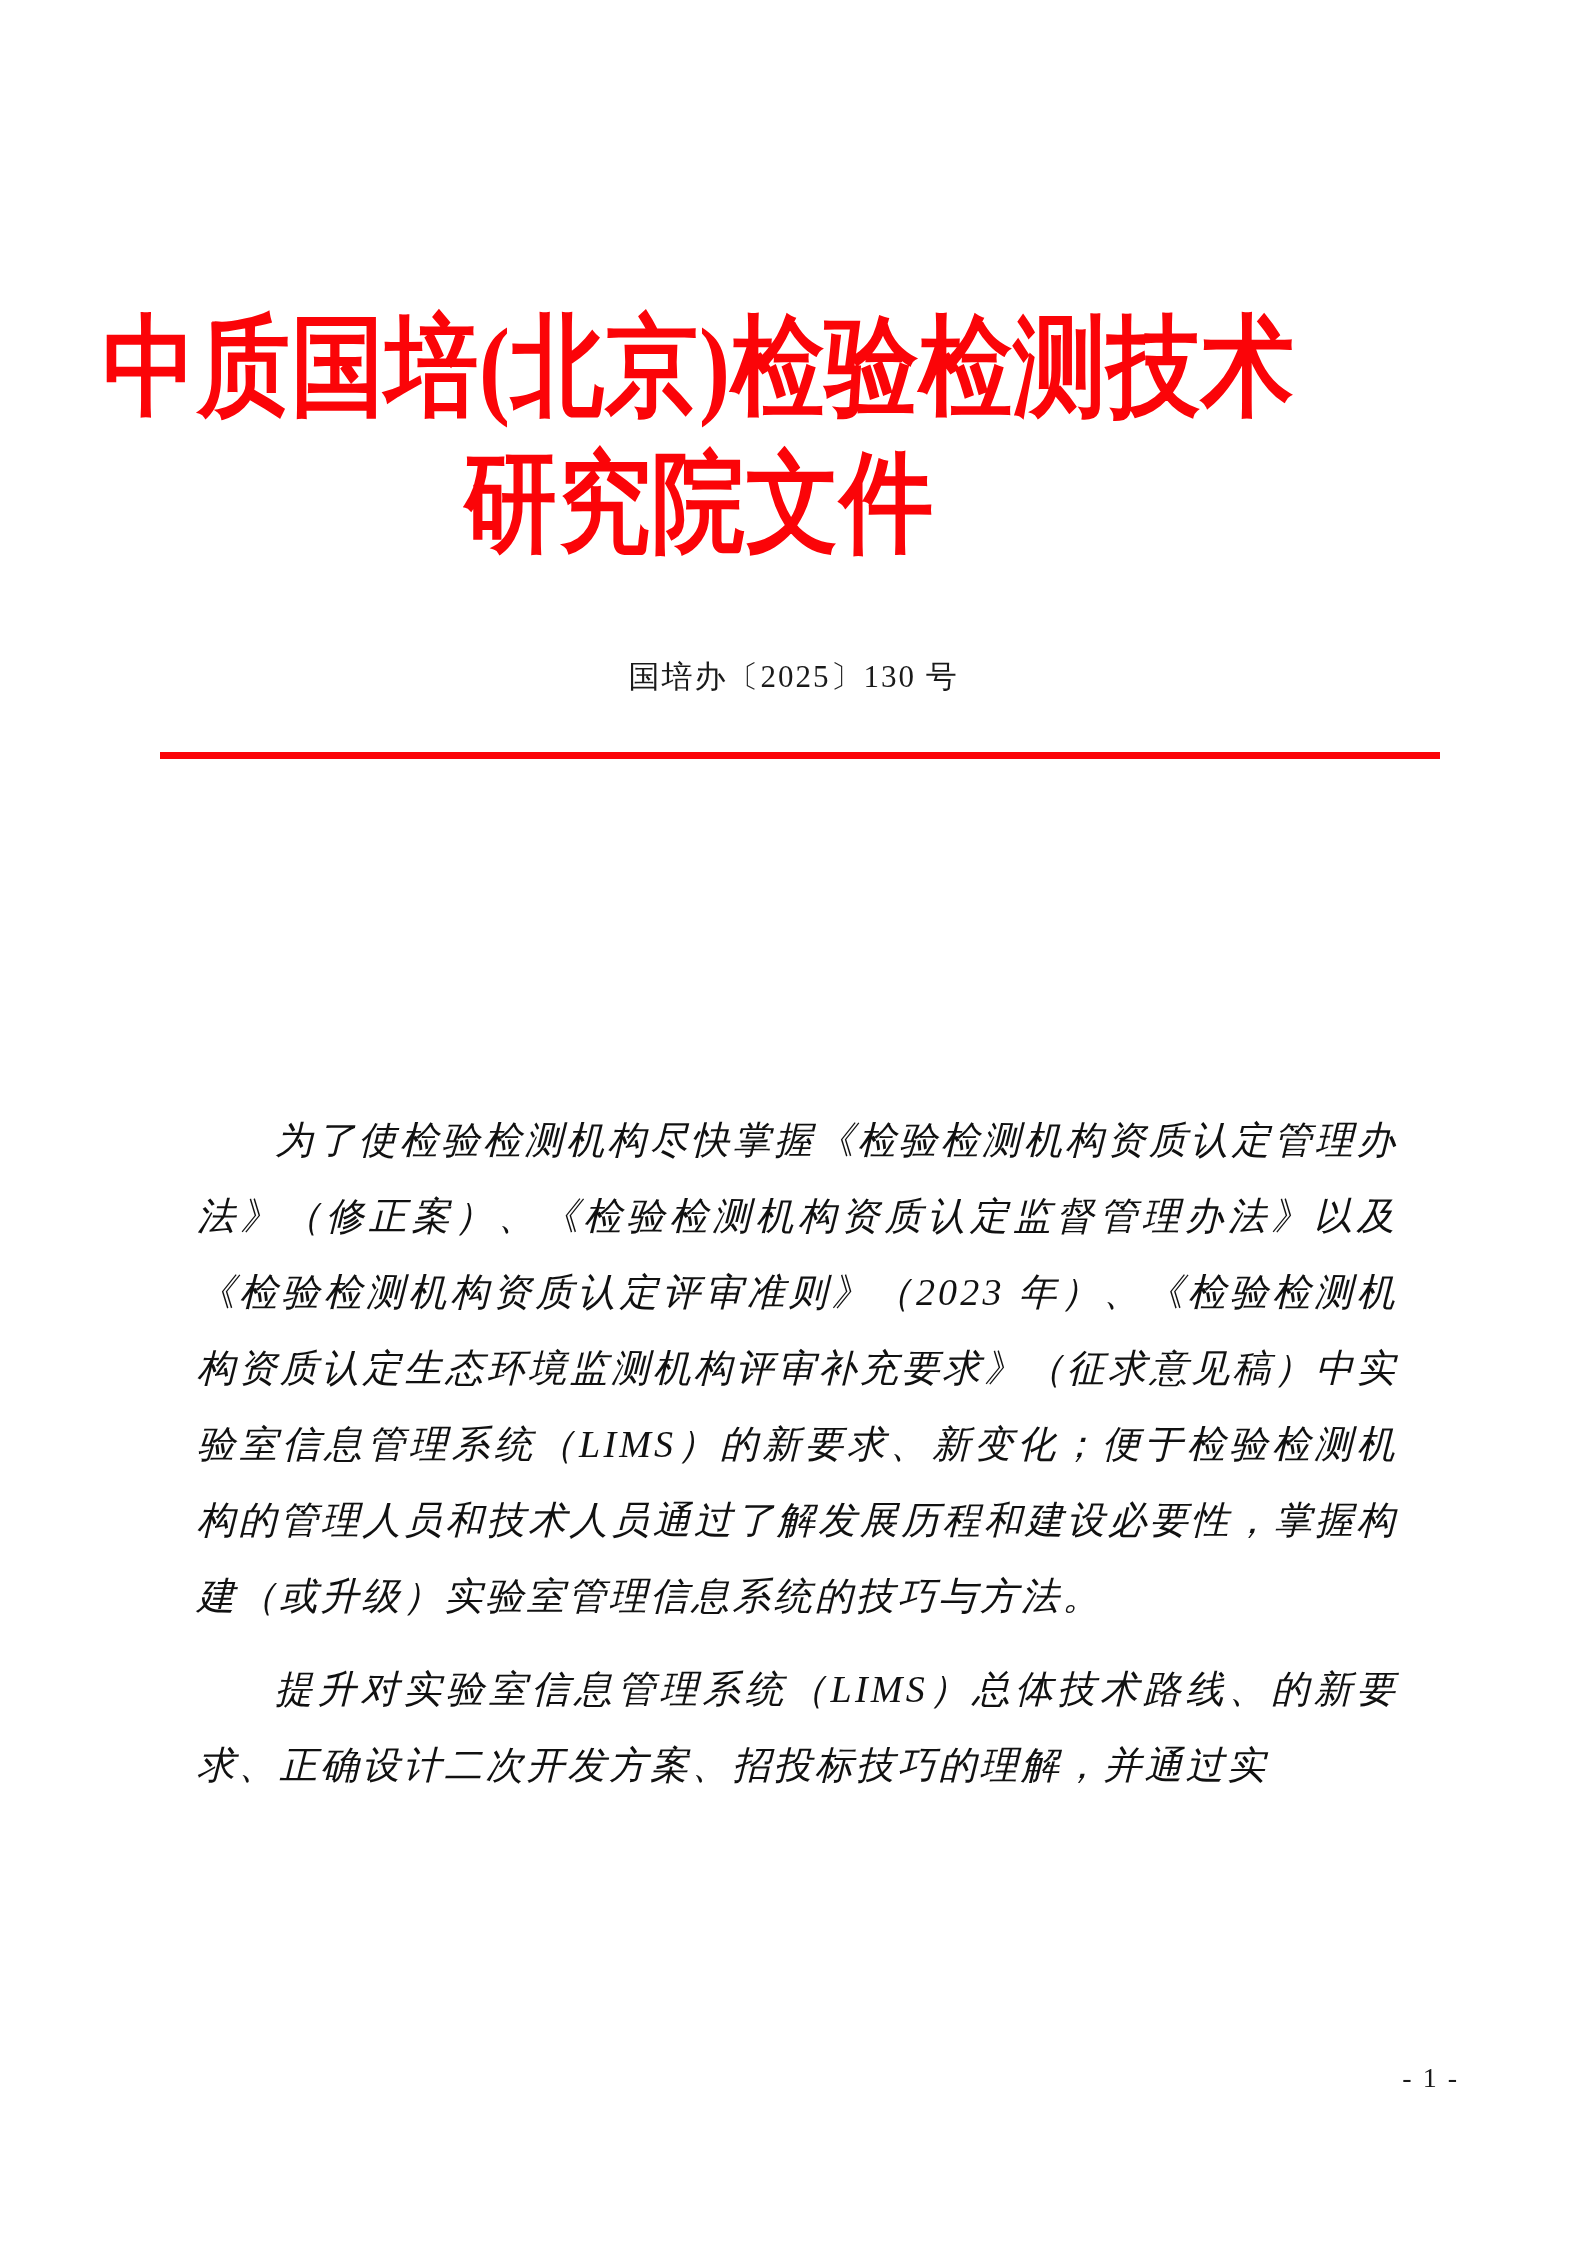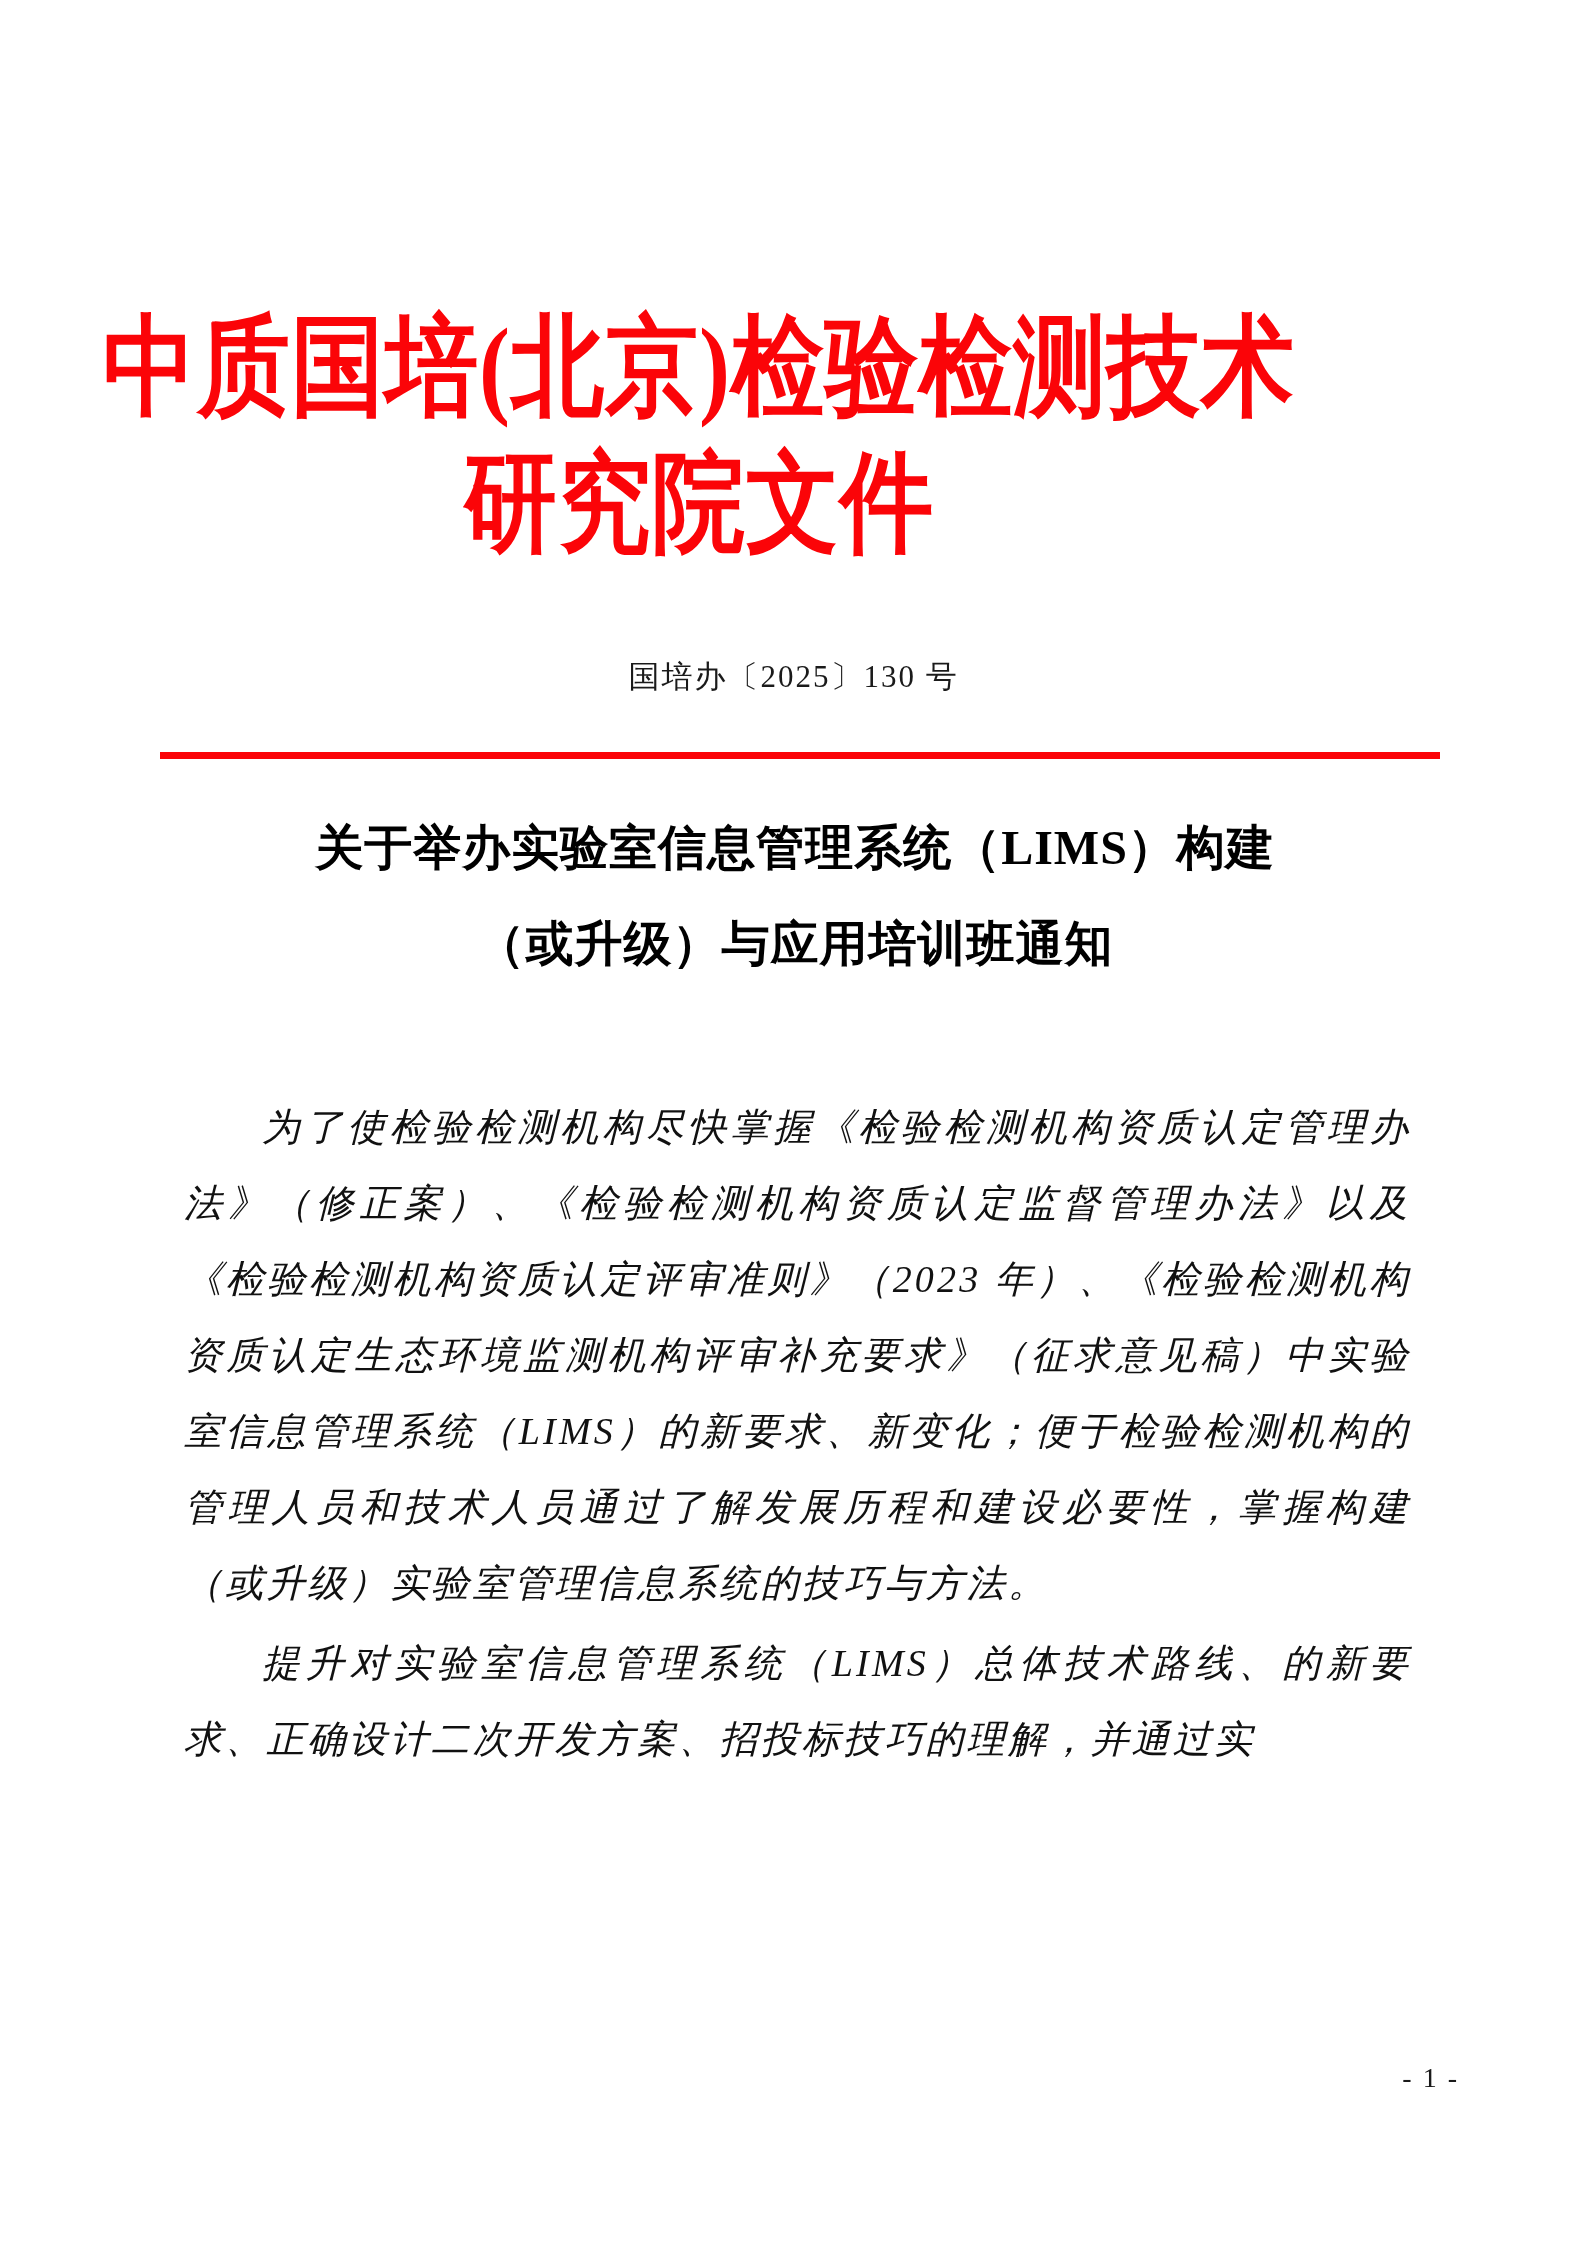--- a/index.html
+++ b/index.html
@@ -102,21 +102,21 @@
   .para {
     font-family: "Liberation Serif", "DejaVu Serif", serif;
     font-style: italic;
     font-size: 38px;
     line-height: 76px;
     letter-spacing: 3.2px;
     color: #111111;
     text-align: justify;
     text-justify: inter-character;
     text-indent: 78px;
-    margin: 4px;
+    margin: 17px;
   }
   .para + .para { margin-top: 2px; }
 
   
   .page-number {
     position: absolute;
     right: 128px;
     top: 2060px;
     font-family: "Liberation Serif", "DejaVu Serif", serif;
     font-size: 28px;
@@ -132,24 +132,20 @@
 
   <div class="letterhead">
     <div class="letterhead-line l1">中质国培(北京)检验检测技术</div>
     <div class="letterhead-line l2">研究院文件</div>
   </div>
 
   <div class="doc-number">国培办〔2025〕130 号</div>
 
   <div class="red-rule"></div>
 
-  <div class="headline">
-    <span class="hl-row">关于举办实验室信息管理系统（LIMS）构建</span>
-    <span class="hl-row">（或升级）与应用培训班通知</span>
-  </div>
 
   <div class="body-block">
     <p class="para">为了使检验检测机构尽快掌握《检验检测机构资质认定管理办法》（修正案）、《检验检测机构资质认定监督管理办法》以及《检验检测机构资质认定评审准则》（2023 年）、《检验检测机构资质认定生态环境监测机构评审补充要求》（征求意见稿）中实验室信息管理系统（LIMS）的新要求、新变化；便于检验检测机构的管理人员和技术人员通过了解发展历程和建设必要性，掌握构建（或升级）实验室管理信息系统的技巧与方法。</p>
     <p class="para">提升对实验室信息管理系统（LIMS）总体技术路线、的新要求、正确设计二次开发方案、招投标技巧的理解，并通过实</p>
   </div>
 
   <div class="page-number">- 1 -</div>
 
 </div>
 

